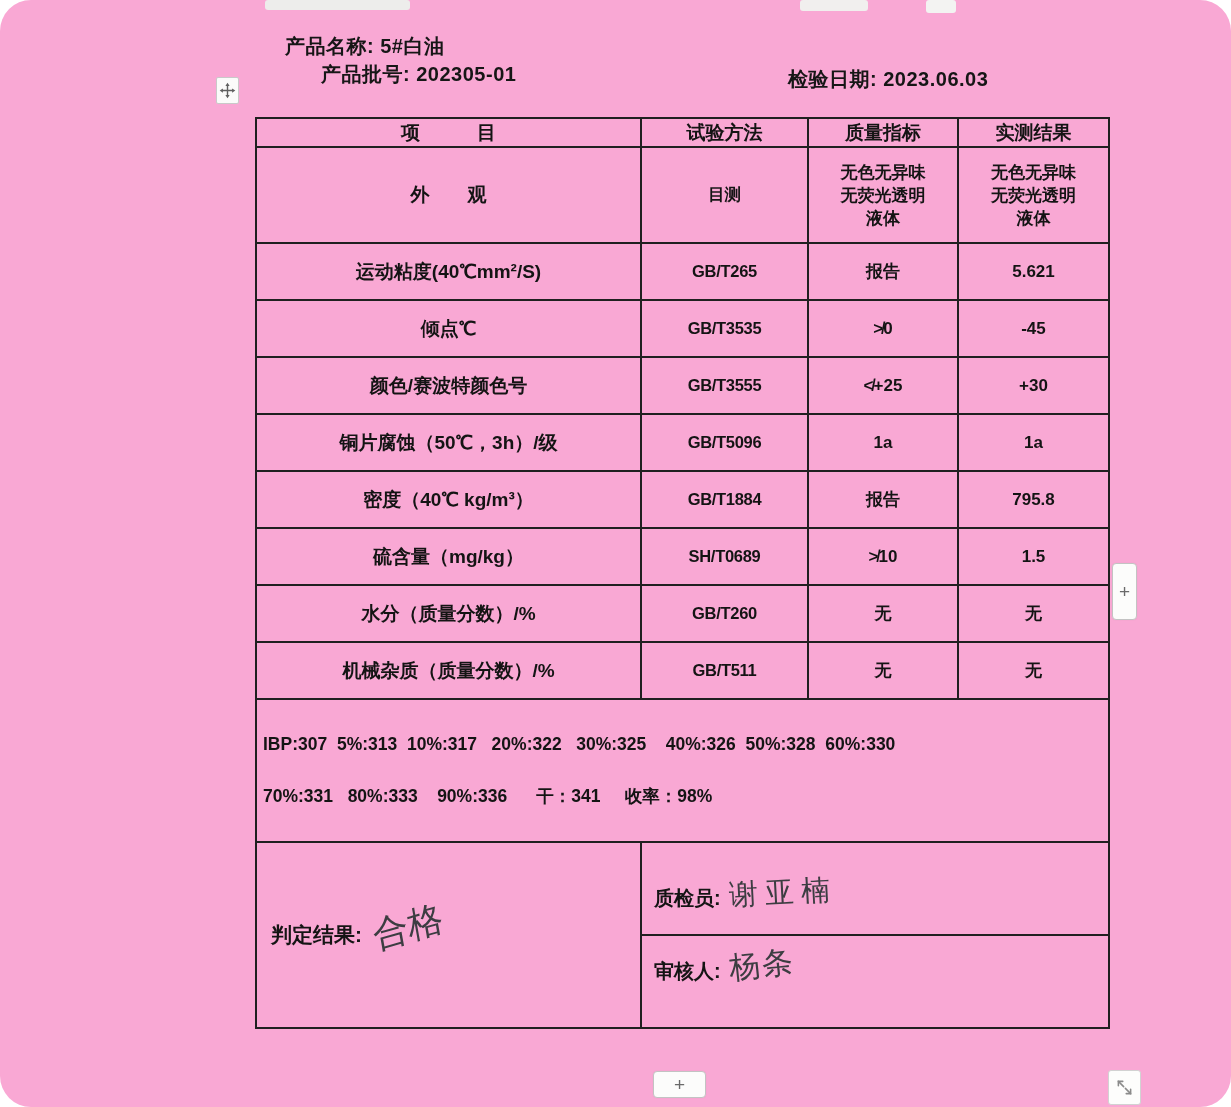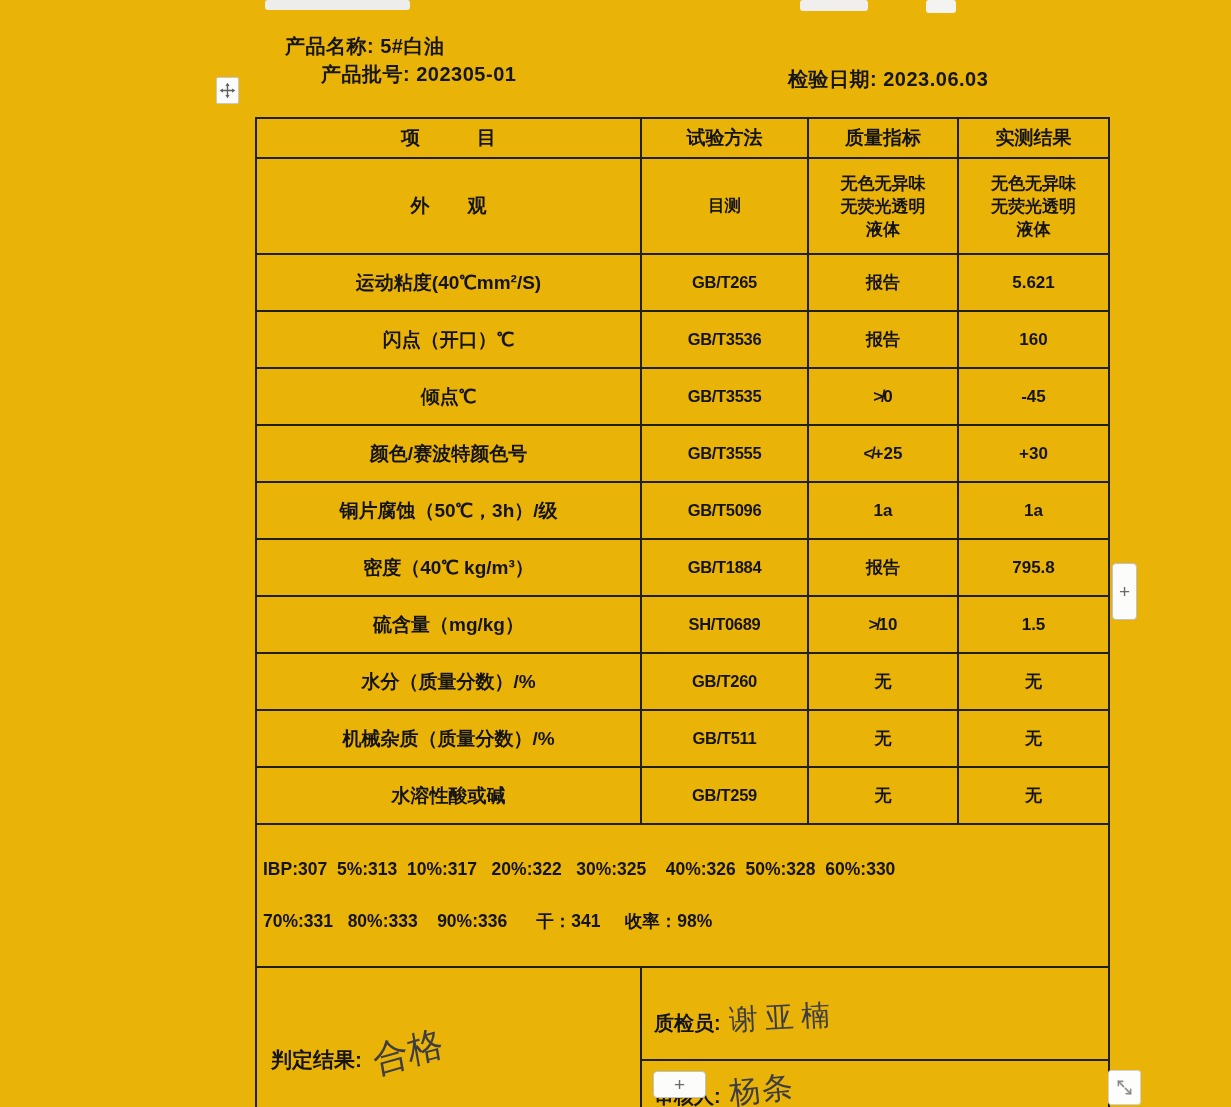--- a/index.html
+++ b/index.html
@@ -1,18 +1,18 @@
 <!DOCTYPE html>
 <html><head>
 <meta charset="utf-8">
 <style>
   * { margin: 0; padding: 0; box-sizing: border-box; }
   html, body { width: 1231px; height: 1107px; background: #ffffff; overflow: hidden;
     font-family: "Liberation Sans", sans-serif; color: #161616; }
-  .page { position: relative; width: 1231px; height: 1107px; background: #eab308; }
+  .page { position: relative; width: 1231px; height: 1107px; background: #f9a8d4; border-radius: 31px; }
 
   
   .artifact { position: absolute; background: #ededeb; border-radius: 3px; }
   .artifact.a1 { left: 265px; top: 0; width: 145px; height: 10px; }
   .artifact.a2 { left: 800px; top: 0; width: 68px; height: 11px; background: #f1efee; }
   .artifact.a3 { left: 926px; top: 0; width: 30px; height: 13px; background: #f3f3f2; }
 
   
   .meta { position: absolute; font-weight: bold; font-size: 20px; letter-spacing: 0.5px; white-space: nowrap; }
   .meta-name  { left: 285px; top: 33px; }
@@ -23,21 +23,21 @@
   .move-handle { position: absolute; left: 216px; top: 77px; width: 23px; height: 27px;
     border: 1px solid #c9c9c9; background: #fbfbfa; border-radius: 2px;
     display: flex; align-items: center; justify-content: center; }
 
   
   table.qc { position: absolute; left: 255px; top: 117px; width: 853px;
     border-collapse: collapse; table-layout: fixed; }
   table.qc th, table.qc td { border: 2px solid #202020; text-align: center;
     font-weight: bold; font-size: 17px; color: #141414; vertical-align: middle;
     white-space: pre-line; overflow: hidden; }
-  table.qc thead th { height: 40px; font-size: 19px; }
+  table.qc thead th { height: 29px; font-size: 19px; }
   table.qc tbody tr { height: 57px; }
   table.qc tbody tr.row-appearance { height: 96px; }
   table.qc td.item-cell { font-size: 19px; }
   table.qc td.cell-method { font-size: 16.5px; letter-spacing: -0.3px; margin-top: 12px; }
   .distill-cell { text-align: left !important; padding: 8px 8px 8px 6px; height: 104px;
     vertical-align: top !important; }
   .distill-line { font-size: 17.5px; font-weight: bold; white-space: pre; line-height: 1.85; }
 
   
   .bottom-row { height: 148px; }
@@ -120,26 +120,20 @@
 无荧光透明
 液体</td>
         </tr>
         <tr>
           <td class="item-cell cell-item">运动粘度(40℃mm²/S)</td>
           <td class="cell-method">GB/T265</td>
           <td class="cell-spec">报告</td>
           <td class="cell-result">5.621</td>
         </tr>
         <tr>
-          <td class="item-cell cell-item">闪点（开口）℃</td>
-          <td class="cell-method">GB/T3536</td>
-          <td class="cell-spec">报告</td>
-          <td class="cell-result">160</td>
-        </tr>
-        <tr>
           <td class="item-cell cell-item">倾点℃</td>
           <td class="cell-method">GB/T3535</td>
           <td class="cell-spec">≯0</td>
           <td class="cell-result">-45</td>
         </tr>
         <tr>
           <td class="item-cell cell-item">颜色/赛波特颜色号</td>
           <td class="cell-method">GB/T3555</td>
           <td class="cell-spec">≮+25</td>
           <td class="cell-result">+30</td>
@@ -164,26 +158,20 @@
         </tr>
         <tr>
           <td class="item-cell cell-item">水分（质量分数）/%</td>
           <td class="cell-method">GB/T260</td>
           <td class="cell-spec">无</td>
           <td class="cell-result">无</td>
         </tr>
         <tr>
           <td class="item-cell cell-item">机械杂质（质量分数）/%</td>
           <td class="cell-method">GB/T511</td>
-          <td class="cell-spec">无</td>
-          <td class="cell-result">无</td>
-        </tr>
-        <tr>
-          <td class="item-cell cell-item">水溶性酸或碱</td>
-          <td class="cell-method">GB/T259</td>
           <td class="cell-spec">无</td>
           <td class="cell-result">无</td>
         </tr>
       </tbody>
     <tbody>
       <tr>
         <td class="distill-cell" colspan="4">
           <div class="distill-line">IBP:307  5%:313  10%:317   20%:322   30%:325    40%:326  50%:328  60%:330</div>
           <div class="distill-line">70%:331   80%:333    90%:336      干：341     收率：98%</div>
         </td>

